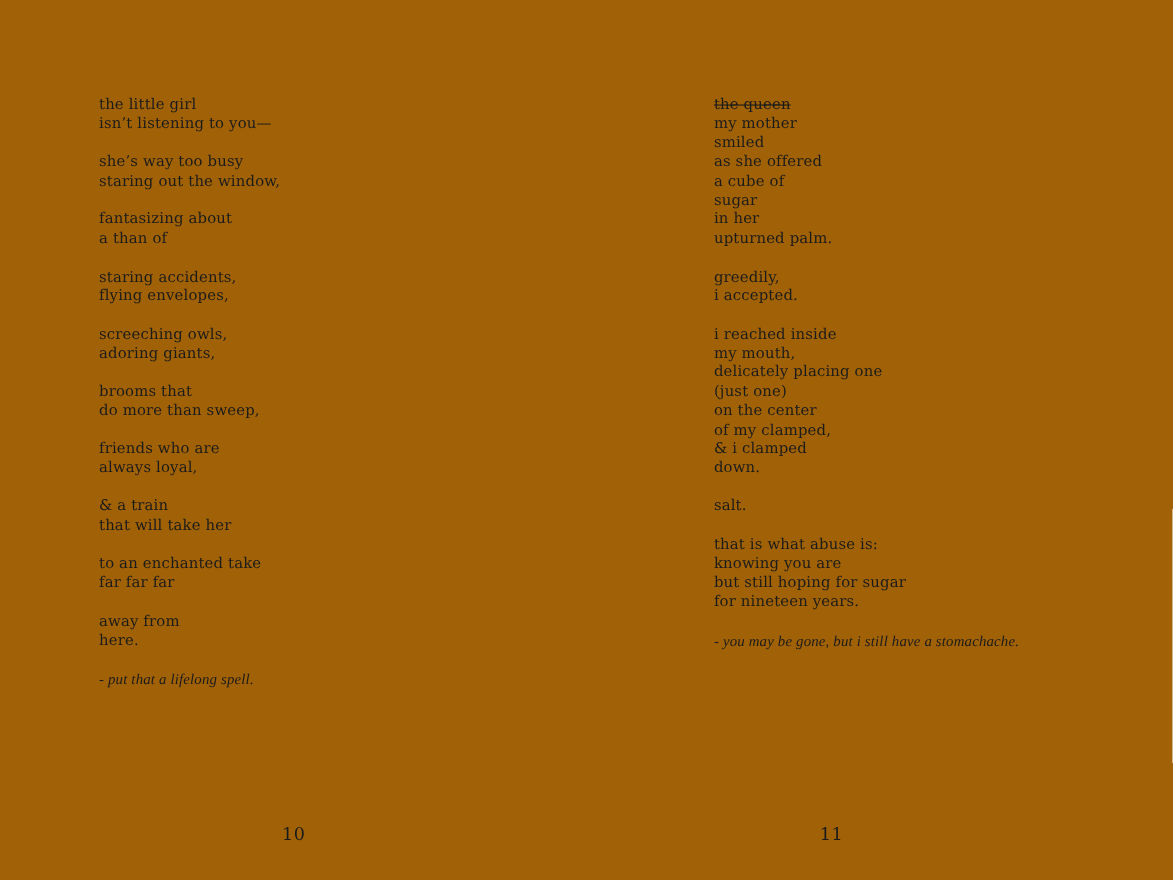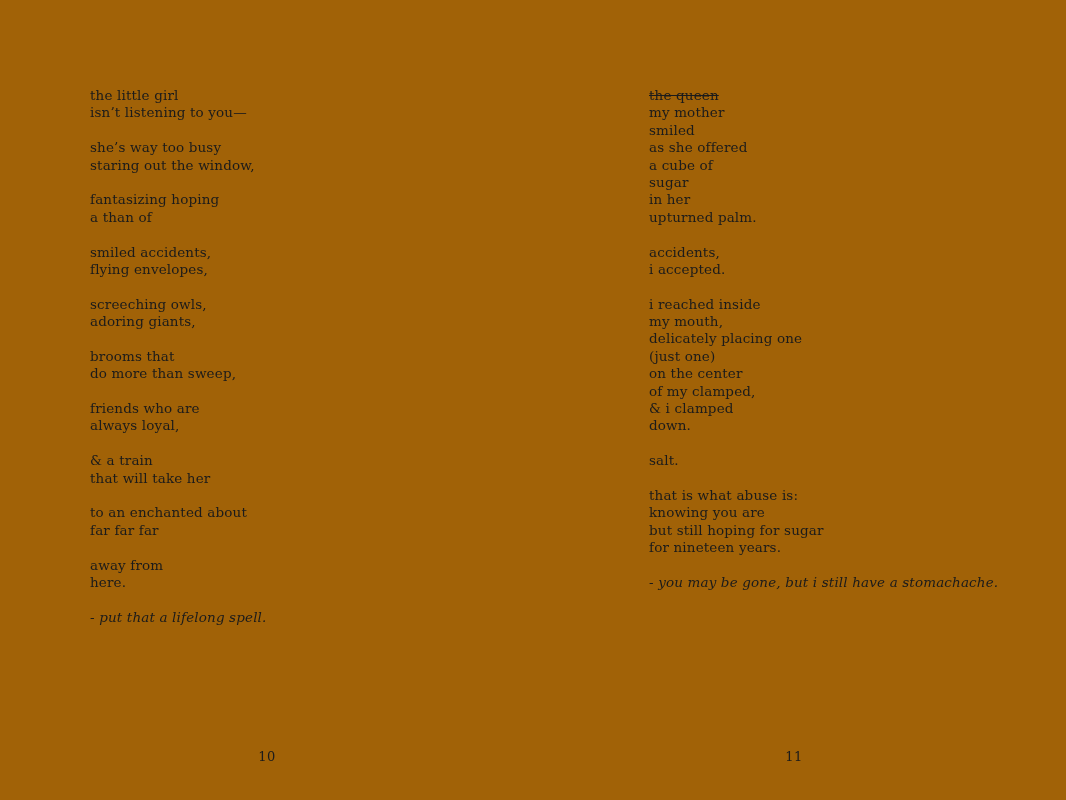--- a/index.html
+++ b/index.html
@@ -21,73 +21,73 @@
     font-size: 13.5px;
     line-height: 17.4px;
     letter-spacing: 0.15px;
     white-space: nowrap;
   }
   .poem-left  { left: 90px;  top: 87px; }
   .poem-right { left: 629px; top: 87px; margin-left: 20px; }
   .stanza { margin: 0 0 17.4px 0; }
   .line { height: 17.4px; }
   .strike { text-decoration: line-through; text-decoration-thickness: 1px; }
-  .attribution { font-style: italic; height: 17.4px; }
+  .attribution { font-style: italic; height: 17.4px; font-family: Liberation Serif, serif; }
   .pagenum {
     position: absolute;
     top: 749px;
     width: 44px;
     text-align: center;
-    font-size: 13px;
+    font-size: 16px;
     letter-spacing: 0.5px;
   }
   .pn-left  { left: 245px; }
-  .pn-right { left: 772px; }
+  .pn-right { left: 734px; }
 </style>
 </head>
 <body>
 
 <div class="spread">
 
   <section>
     <div class="poem poem-left">
         <div class="stanza">
           <div class="line">the little girl</div>
           <div class="line">isn’t listening to you—</div>
         </div>
         <div class="stanza">
           <div class="line">she’s way too busy</div>
           <div class="line">staring out the window,</div>
         </div>
         <div class="stanza">
-          <div class="line">fantasizing hoping</div>
+          <div class="line">fantasizing about</div>
           <div class="line">a than of</div>
         </div>
         <div class="stanza">
-          <div class="line">smiled accidents,</div>
+          <div class="line">staring accidents,</div>
           <div class="line">flying envelopes,</div>
         </div>
         <div class="stanza">
           <div class="line">screeching owls,</div>
           <div class="line">adoring giants,</div>
         </div>
         <div class="stanza">
           <div class="line">brooms that</div>
           <div class="line">do more than sweep,</div>
         </div>
         <div class="stanza">
           <div class="line">friends who are</div>
           <div class="line">always loyal,</div>
         </div>
         <div class="stanza">
           <div class="line">&amp; a train</div>
           <div class="line">that will take her</div>
         </div>
         <div class="stanza">
-          <div class="line">to an enchanted about</div>
+          <div class="line">to an enchanted take</div>
           <div class="line">far far far</div>
         </div>
         <div class="stanza">
           <div class="line">away from</div>
           <div class="line">here.</div>
         </div>
         <div class="attribution">- put that a lifelong spell.</div>
       </div>
     <div class="pagenum pn-left">10</div>
   </section>
@@ -98,21 +98,21 @@
           <div class="line strike">the queen</div>
           <div class="line">my mother</div>
           <div class="line">smiled</div>
           <div class="line">as she offered</div>
           <div class="line">a cube of</div>
           <div class="line">sugar</div>
           <div class="line">in her</div>
           <div class="line">upturned palm.</div>
         </div>
         <div class="stanza">
-          <div class="line">accidents,</div>
+          <div class="line">greedily,</div>
           <div class="line">i accepted.</div>
         </div>
         <div class="stanza">
           <div class="line">i reached inside</div>
           <div class="line">my mouth,</div>
           <div class="line">delicately placing one</div>
           <div class="line">(just one)</div>
           <div class="line">on the center</div>
           <div class="line">of my clamped,</div>
           <div class="line">&amp; i clamped</div>

